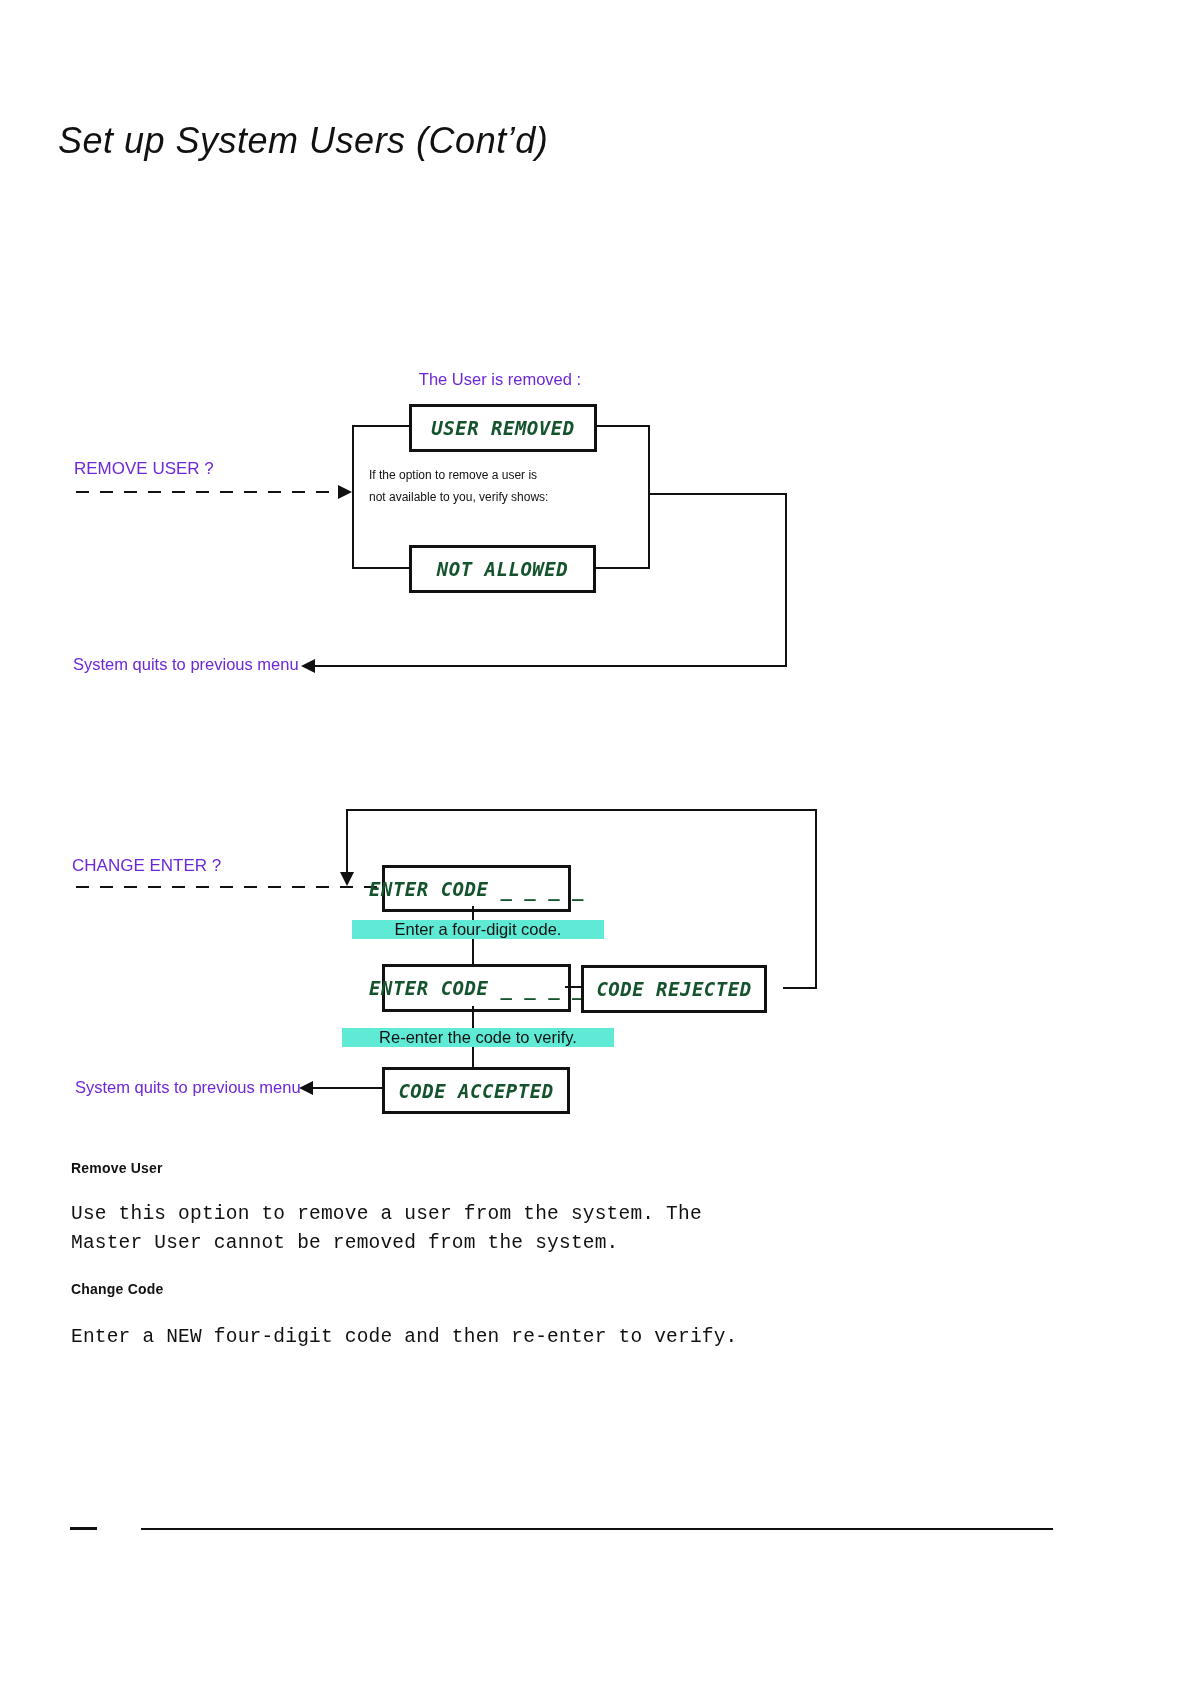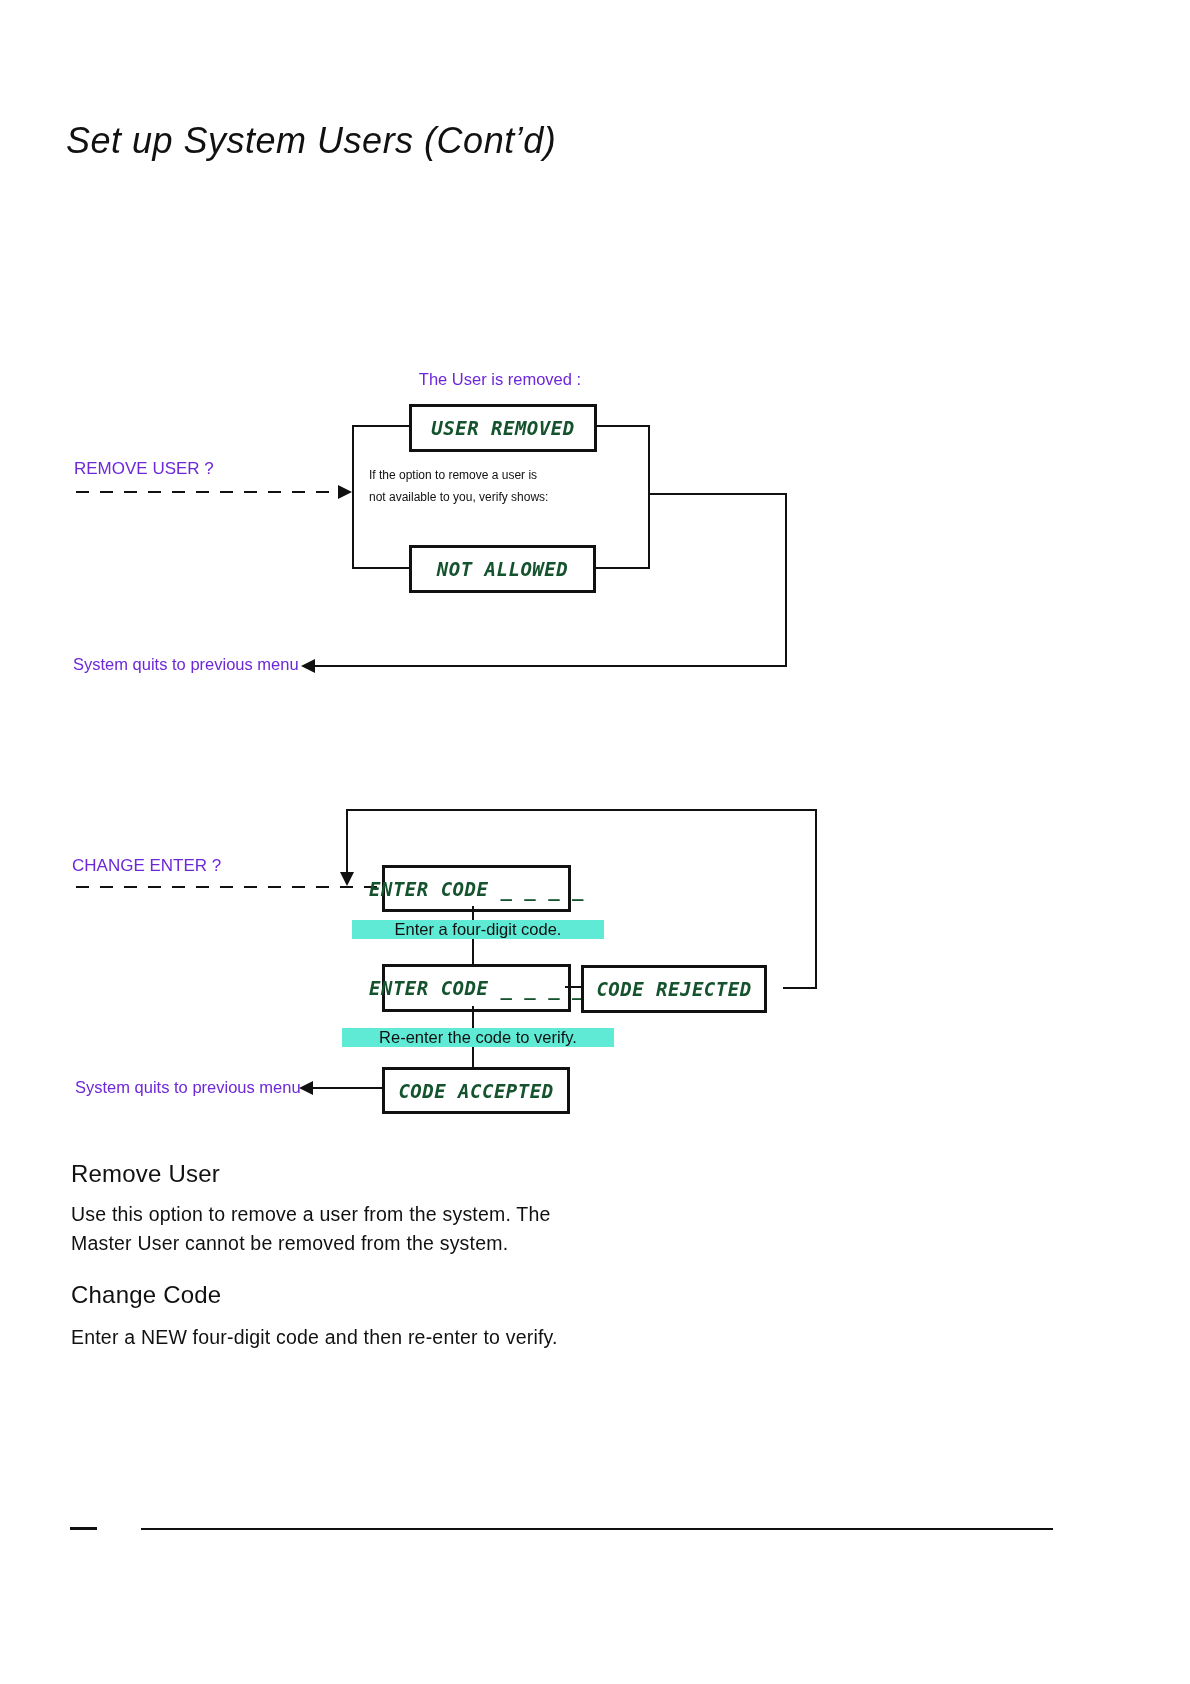--- a/index.html
+++ b/index.html
@@ -19,31 +19,31 @@
   .hint{position:absolute;font-size:16.5px;background:#5eead4;padding:0 4px;
         white-space:nowrap;text-align:center;}
   .tri-r{position:absolute;width:0;height:0;border-top:7px solid transparent;
         border-bottom:7px solid transparent;border-left:14px solid #111;}
   .tri-l{position:absolute;width:0;height:0;border-top:7px solid transparent;
         border-bottom:7px solid transparent;border-right:14px solid #111;}
   .tri-d{position:absolute;width:0;height:0;border-left:7px solid transparent;
         border-right:7px solid transparent;border-top:14px solid #111;}
   .title{position:absolute;font-style:italic;font-size:36px;letter-spacing:0.5px;
         white-space:nowrap;}
-  .h2{position:absolute;font-size:24px;font-weight:normal;letter-spacing:0.2px;
+  .h2{position:absolute;font-size:14px;font-weight:bold;letter-spacing:0.2px;
         white-space:nowrap;}
   .body-text{position:absolute;font-size:19.5px;line-height:29px;letter-spacing:0.2px;
-        white-space:nowrap;}
+        white-space:nowrap;font-family:Liberation Mono, monospace;}
 </style>
 </head>
 <body>
 
 <div id="page">
 
-  <div class="title" style="left:66px;top:120px;">Set up System Users (Cont’d)</div>
+  <div class="title" style="left:58px;top:120px;">Set up System Users (Cont’d)</div>
 
   <div>
 
     <div class="lbl small" style="left:352px;top:370px;width:296px;text-align:center;">The User is removed :</div>
 
     <div class="obox" style="left:352px;top:425px;width:294px;height:140px;"></div>
 
     <div class="line" style="left:648px;top:493px;width:139px;height:2px;"></div>
     <div class="line" style="left:785px;top:493px;width:2px;height:174px;"></div>
     <div class="line" style="left:309px;top:665px;width:478px;height:2px;"></div>

